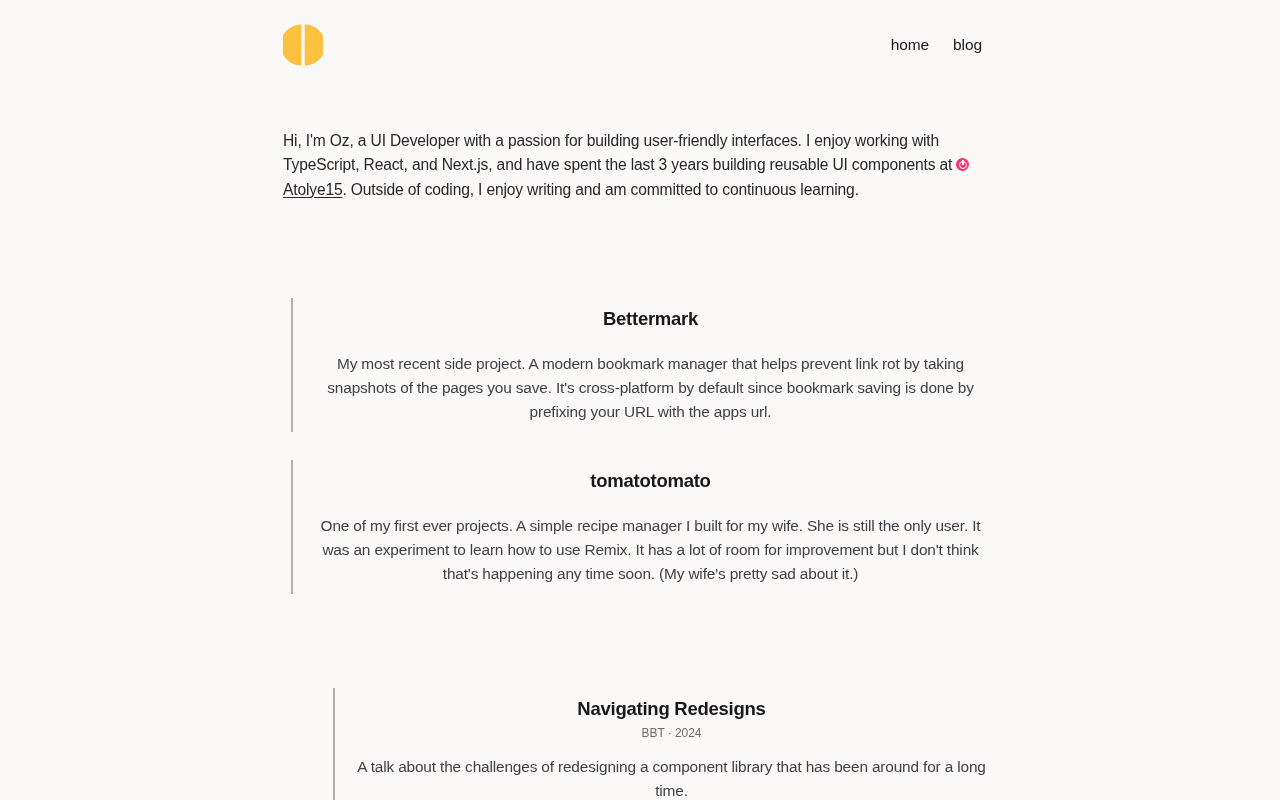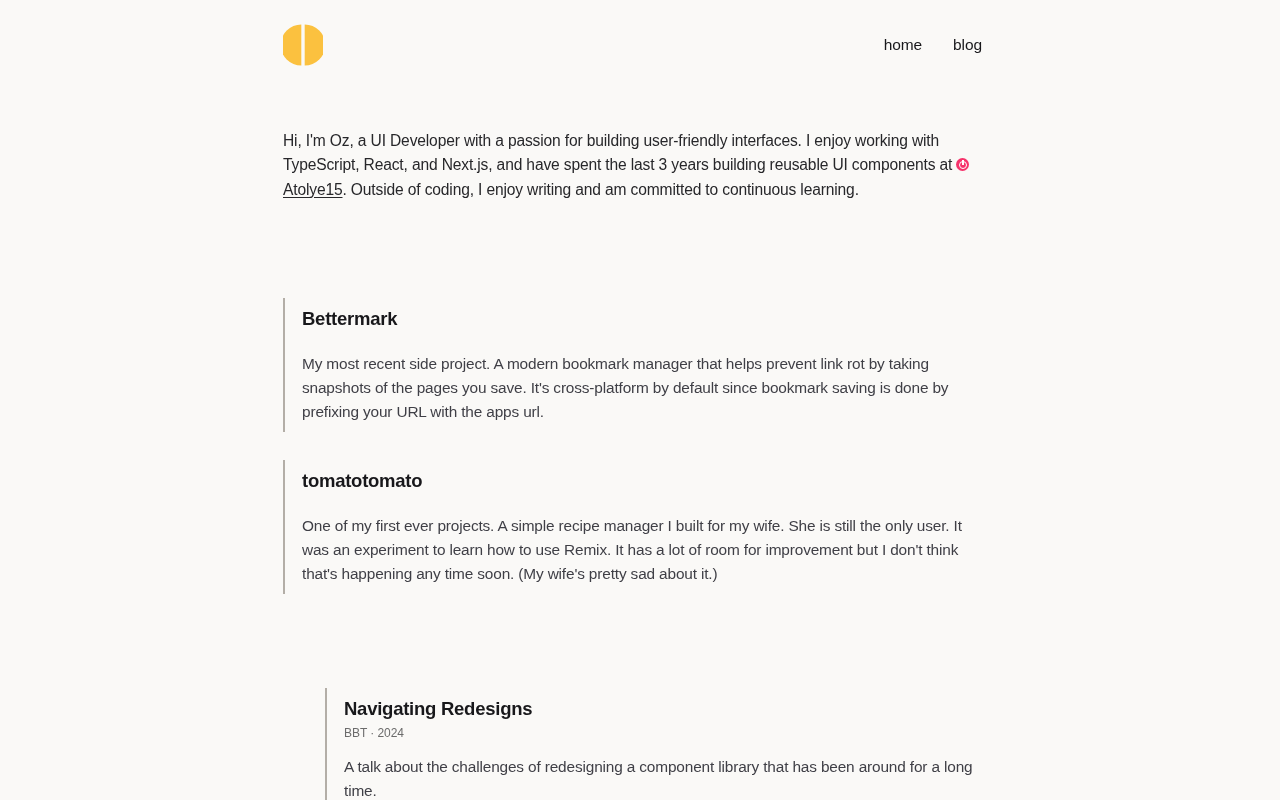--- a/index.html
+++ b/index.html
@@ -40,21 +40,21 @@
     height: 46px;
     position: relative;
     text-decoration: none;
   }
 
   .logo-svg { display: block; }
 
   .site-nav {
     display: flex;
     align-items: center;
-    gap: 31px;
+    gap: 24px;
   }
 
   .nav-link {
     font-size: 15.5px;
     line-height: 1;
     color: #18181b;
     text-decoration: none;
     letter-spacing: -0.1px;
     font-weight: 400;
     padding: 2px 0;
@@ -109,22 +109,23 @@
   .inline-link {
     color: #27272a;
     text-underline-offset: 2px;
     text-decoration-thickness: 1px;
     margin-top: 20px;
   }
 
   
   .card-list {
     position: absolute;
-    left: 283px;
+    left: 291px;
     width: 700px;
+    text-align: center;
   }
 
   .card-list.projects { top: 298px; }
   .card-list.talks    { top: 688px; padding-left: 42px; }
 
   .card {
     border-left: 2px solid #b3aea7;
     padding: 0 0 0 17px;
   }
 

